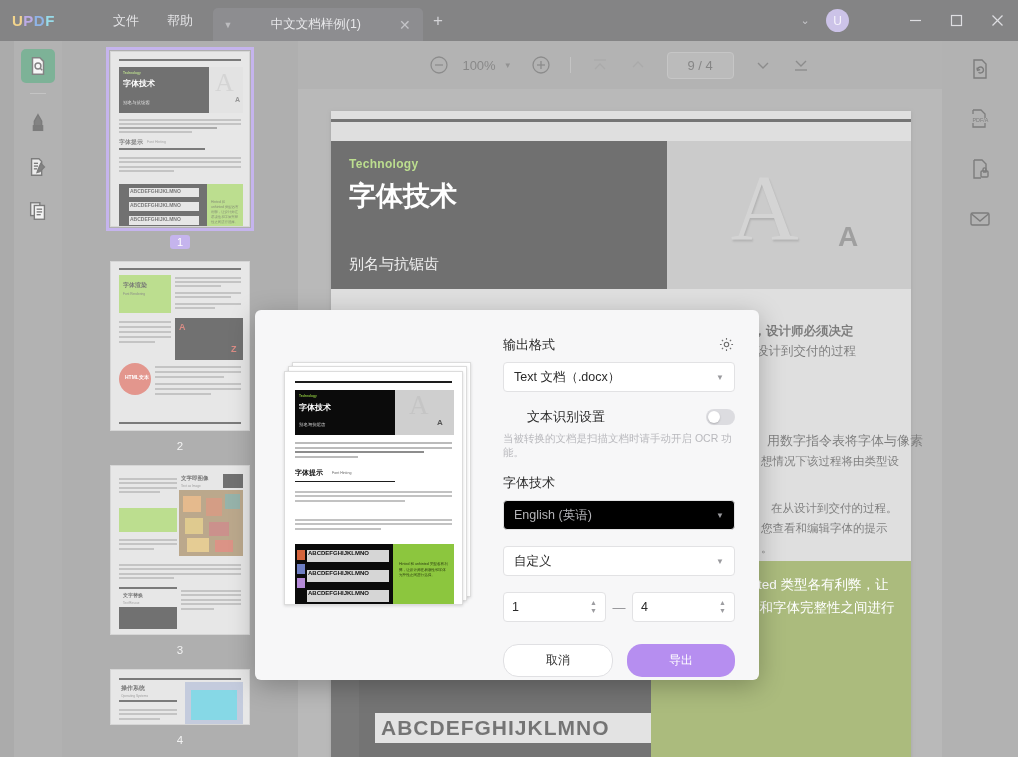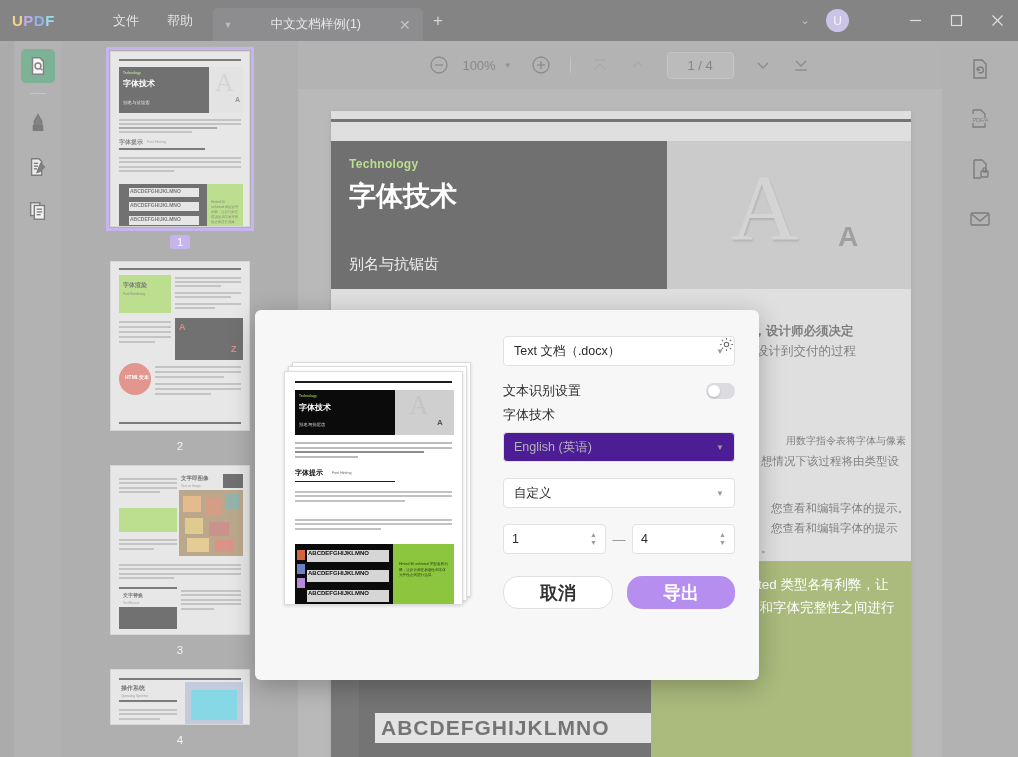--- a/index.html
+++ b/index.html
@@ -146,40 +146,39 @@
   .freetask { position: absolute; left: 0; top: 305px; width: 240px; text-align: center; color: #f05a5a; font-size: 11.5px; }
 
   .modal-right { flex: 1; padding: 26px 24px 0 8px; position: relative; }
   .fld-label { color: #2c2c2c; font-size: 13px; margin-bottom: 8px; }
   .gear { position: absolute; right: 24px; top: 26px; color: #6d6d6d; }
   .select {
     height: 30px; background: #fff; border: 1px solid #e2e2e4; border-radius: 4px;
     display: flex; align-items: center; padding: 0 10px; font-size: 12.5px; color: #2a2a2a;
     margin-bottom: 16px;
   }
-  .select.disabled { color: #b4b4b8; background: #4c1d95; }
+  .select.disabled { color: #b4b4b8; background: #000000; }
   .caret-dn { margin-left: auto; color: #9a9a9e; font-size: 8px; }
-  .rowhead { display: flex; align-items: center; margin-bottom: 6px; }
+  .rowhead { display: flex; align-items: center; margin-bottom: 6px; margin-left: 24px; }
   .toggle {
     margin-left: auto; width: 29px; height: 16px; border-radius: 8px; background: #dcdce0; position: relative;
   }
   .toggle .knob { position: absolute; left: 2px; top: 2px; width: 12px; height: 12px; border-radius: 50%; background: #fff; box-shadow: 0 1px 2px rgba(0,0,0,.2); }
   .hint { color: #b9b9bd; font-size: 10.5px; margin: 2px 0 14px 0; }
   .spinrow { display: flex; align-items: center; gap: 0; margin-bottom: 22px; }
   .spin {
     flex: 1; height: 30px; background: #fff; border: 1px solid #e2e2e4; border-radius: 4px;
     display: flex; align-items: center; padding: 0 8px; font-size: 12.5px; color: #2a2a2a; position: relative;
   }
   .spin-arrows { margin-left: auto; display: flex; flex-direction: column; gap: 2px; color: #9c9ca0; line-height: 6px; font-size: 7px; }
   .dash { width: 26px; text-align: center; color: #8d8d91; font-size: 13px; }
   .btnrow { display: flex; gap: 14px; }
   .btn {
     flex: 1; height: 33px; border-radius: 15px; display: flex; align-items: center; justify-content: center;
-    font-size: 18px;
-    font-weight: bold;
+    font-size: 12px;
   }
   .btn-cancel { background: #fff; border: 1px solid #e0e0e3; color: #333; }
   .btn-export { background: #b68ef0; color: #fff; }
 </style>
 </head>
 <body>
 
 <div id="app">
 
   <div class="titlebar">
@@ -423,21 +422,21 @@
       <svg width="20" height="20" viewBox="0 0 20 20" fill="none" stroke="#6d6d6d" stroke-width="1.4">
           <line x1="4" y1="5" x2="16" y2="5"></line>
           <polyline points="5,14 10,9 15,14"></polyline>
         </svg>
     </div>
     <div class="tool-ic">
       <svg width="20" height="20" viewBox="0 0 20 20" fill="none" stroke="#6d6d6d" stroke-width="1.4">
           <polyline points="5,12 10,7 15,12"></polyline>
         </svg>
     </div>
-    <div class="pagebox">1 / 4</div>
+    <div class="pagebox">9 / 4</div>
     <div class="tool-ic">
       <svg width="20" height="20" viewBox="0 0 20 20" fill="none" stroke="#3a3a3a" stroke-width="1.4">
           <polyline points="5,8 10,13 15,8"></polyline>
         </svg>
     </div>
     <div class="tool-ic">
       <svg width="20" height="20" viewBox="0 0 20 20" fill="none" stroke="#3a3a3a" stroke-width="1.4">
           <polyline points="5,6 10,11 15,6"></polyline>
           <line x1="4" y1="15" x2="16" y2="15"></line>
         </svg>
@@ -456,24 +455,24 @@
         </div>
         <div class="hero-r">
           <div class="bigA">A</div>
           <div class="smallA">A</div>
         </div>
       </div>
 
       <div class="body-txt b" style="left:410px;top:210px;width:180px">此，设计师必须决定</div>
       <div class="body-txt" style="left:400px;top:230px;width:190px">在从设计到交付的过程</div>
 
-      <div class="body-txt" style="left:455px;top:320px;width:170px;font-size:10px">用数字指令表将字体与像素</div>
+      <div class="body-txt" style="left:436px;top:320px;width:170px;font-size:13px">用数字指令表将字体与像素</div>
       <div class="body-txt" style="left:430px;top:340px;width:170px;font-size:11.5px">想情况下该过程将由类型设</div>
-      <div class="body-txt" style="left:440px;top:387px;width:170px;font-size:11.5px">您查看和编辑字体的提示。</div>
-      <div class="body-txt" style="left:440px;top:407px;width:170px;font-size:11.5px">您查看和编辑字体的提示</div>
+      <div class="body-txt" style="left:440px;top:387px;width:170px;font-size:11.5px">在从设计到交付的过程。</div>
+      <div class="body-txt" style="left:430px;top:407px;width:170px;font-size:11.5px">您查看和编辑字体的提示</div>
       <div class="body-txt" style="left:430px;top:427px;width:170px;font-size:11.5px">。</div>
 
       <div class="abcimg" style="left:0;top:450px;width:320px;height:250px">
         <div class="mp" style="left:0;top:0;width:28px;height:250px;background:#1a1a1a"></div>
         <div class="chip" style="left:4px;top:24px;width:21px;height:11px;line-height:11px">4700</div>
         <div class="chip" style="left:4px;top:52px;width:21px;height:11px;line-height:11px">68</div>
         <div class="chip" style="left:4px;top:80px;width:21px;height:11px;line-height:11px">32</div>
         <div class="chip" style="left:4px;top:108px;width:21px;height:11px;line-height:11px">4984</div>
         <div class="abcrow" style="left:44px;top:16px;width:276px;height:30px;font-size:21px">ABCDEFGHIJKLMNO</div>
         <div class="abcrow" style="left:44px;top:84px;width:276px;height:30px;font-size:21px">ABCDEFGHIJKLMNO</div>
@@ -563,31 +562,33 @@
     </div>
 
     <div class="modal-right">
       <div class="gear">
         <svg width="17" height="17" viewBox="0 0 20 20" fill="none" stroke="#6d6d6d" stroke-width="1.3">
           <circle cx="10" cy="10" r="2.6"></circle>
           <path d="M10 2.3v2M10 15.7v2M2.3 10h2M15.7 10h2M4.6 4.6l1.4 1.4M14 14l1.4 1.4M15.4 4.6L14 6M6 14l-1.4 1.4"></path>
         </svg>
       </div>
 
+      <div class="fld-label">输出格式</div>
       <div class="select">
         <span>Text 文档（.docx）</span>
         <span class="caret-dn">▼</span>
       </div>
 
       <div class="rowhead">
         <div class="fld-label" style="margin:0">文本识别设置</div>
         <div class="toggle">
             <div class="knob"></div>
           </div>
       </div>
+      <div class="hint">当被转换的文档是扫描文档时请手动开启 OCR 功能。</div>
 
       <div class="fld-label">字体技术</div>
       <div class="select disabled">
         <span>English (英语)</span>
         <span class="caret-dn">▼</span>
       </div>
 
       <div class="select">
         <span>自定义</span>
         <span class="caret-dn">▼</span>

